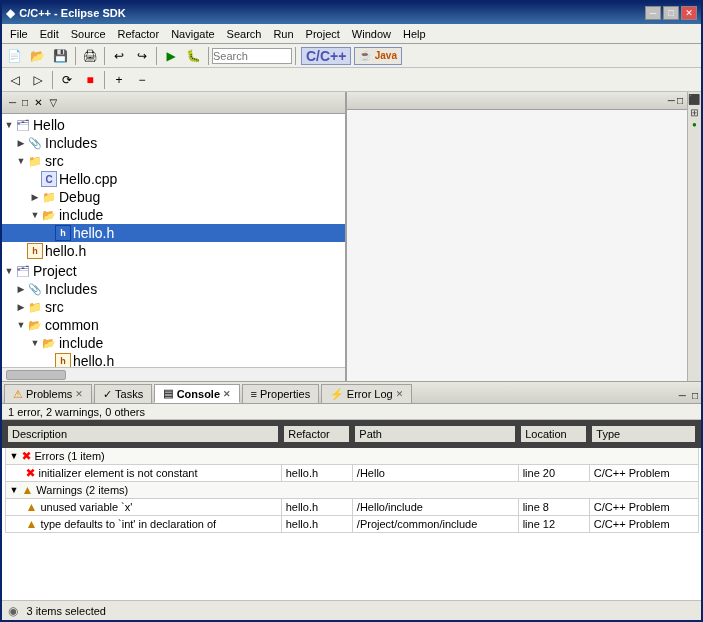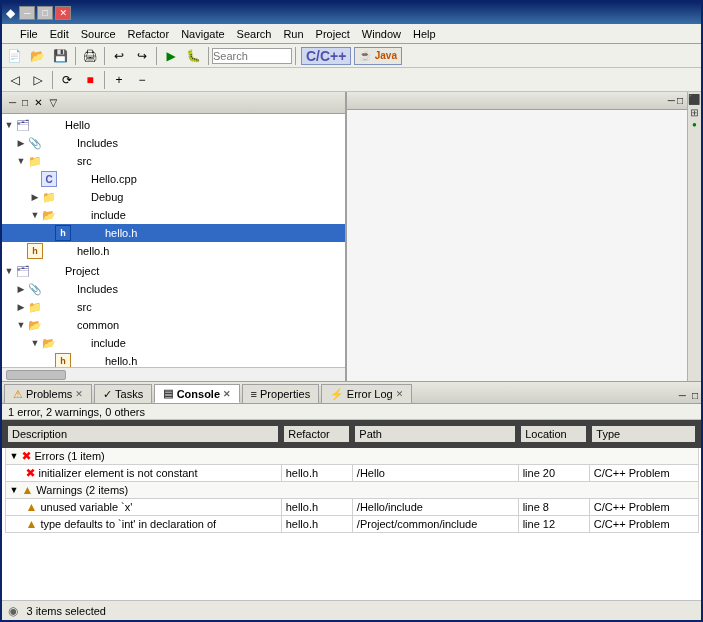--- a/index.html
+++ b/index.html
@@ -24,21 +24,21 @@
     }
     #titlebar .win-btn.close { background: #e05050; }
 
     
     #menubar {
       background: #f0f0ea;
       border-bottom: 1px solid #a0a0a0;
       height: 20px;
       display: flex;
       align-items: center;
-      padding: 0 12px;
+      padding: 0 2px;
     }
     .menu-item {
       padding: 2px 6px;
       font-size: 11px;
       cursor: pointer;
       height: 18px;
       display: flex;
       align-items: center;
     }
 
@@ -99,21 +99,21 @@
       align-items: center;
       height: 18px;
       padding: 0 2px;
       cursor: pointer;
       white-space: nowrap;
     }
     .tree-item.selected { background: #316ac5; color: white; }
     .tree-item.selected .item-icon { filter: none; }
     .expand-icon { width: 10px; font-size: 9px; color: #444; margin-right: 1px; text-align: center; }
     .item-icon { width: 16px; height: 16px; display: inline-flex; align-items: center; justify-content: center; margin-right: 2px; font-size: 11px; }
-    .item-label { font-size: 11px; margin-left: 32px; }
+    .item-label { font-size: 14px; }
 
     
     #right-panel {
       flex: 1;
       background: #f0f0f0;
       display: flex;
       flex-direction: column;
     }
     #editor-area {
       flex: 1;
@@ -231,20 +231,21 @@
       overflow: hidden;
     }
   </style>
 </head>
 <body>
 
 <div id="app-container">
 
   <div id="titlebar">
     <span class="title-icon">◆</span>
+    <span class="title-text">C/C++ - Eclipse SDK</span>
     <div class="win-buttons">
       <div class="win-btn">─</div>
       <div class="win-btn">□</div>
       <div class="win-btn close">✕</div>
     </div>
   </div>
 
   <div id="menubar">
     <span class="menu-item">File</span>
     <span class="menu-item">Edit</span>

